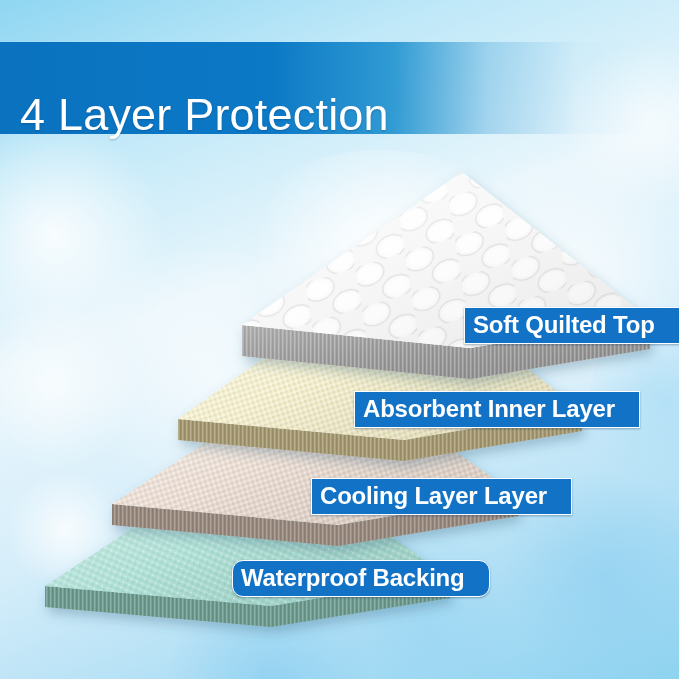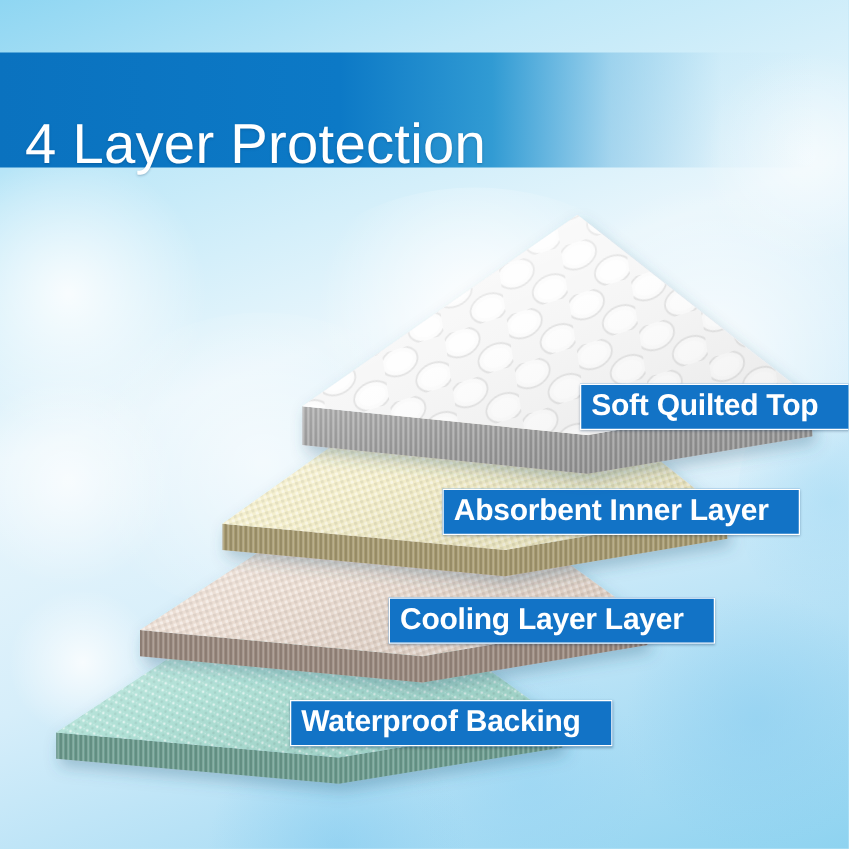--- a/index.html
+++ b/index.html
@@ -57,21 +57,21 @@
     font-size:24px;
     line-height:1;
     padding:5px 24px 6px 8px;
     white-space:nowrap;
     letter-spacing:-.2px;
     box-shadow:0 1px 2px rgba(0,40,80,.35);
   }
   .tag-1{left:464px;top:307px;}
   .tag-2{left:337px;top:391px;margin-left:17px;}
   .tag-3{left:311px;top:478px;}
-  .tag-4{left:232px;top:560px;}
+  .tag-4{left:232px;top:560px;border-radius:11px;}
 </style>
 </head>
 <body>
 
 <div class="stage">
 
   <div class="bokeh b9"></div>
   <div class="bokeh b10"></div>
   <div class="bokeh b1"></div>
   <div class="bokeh b2"></div>

